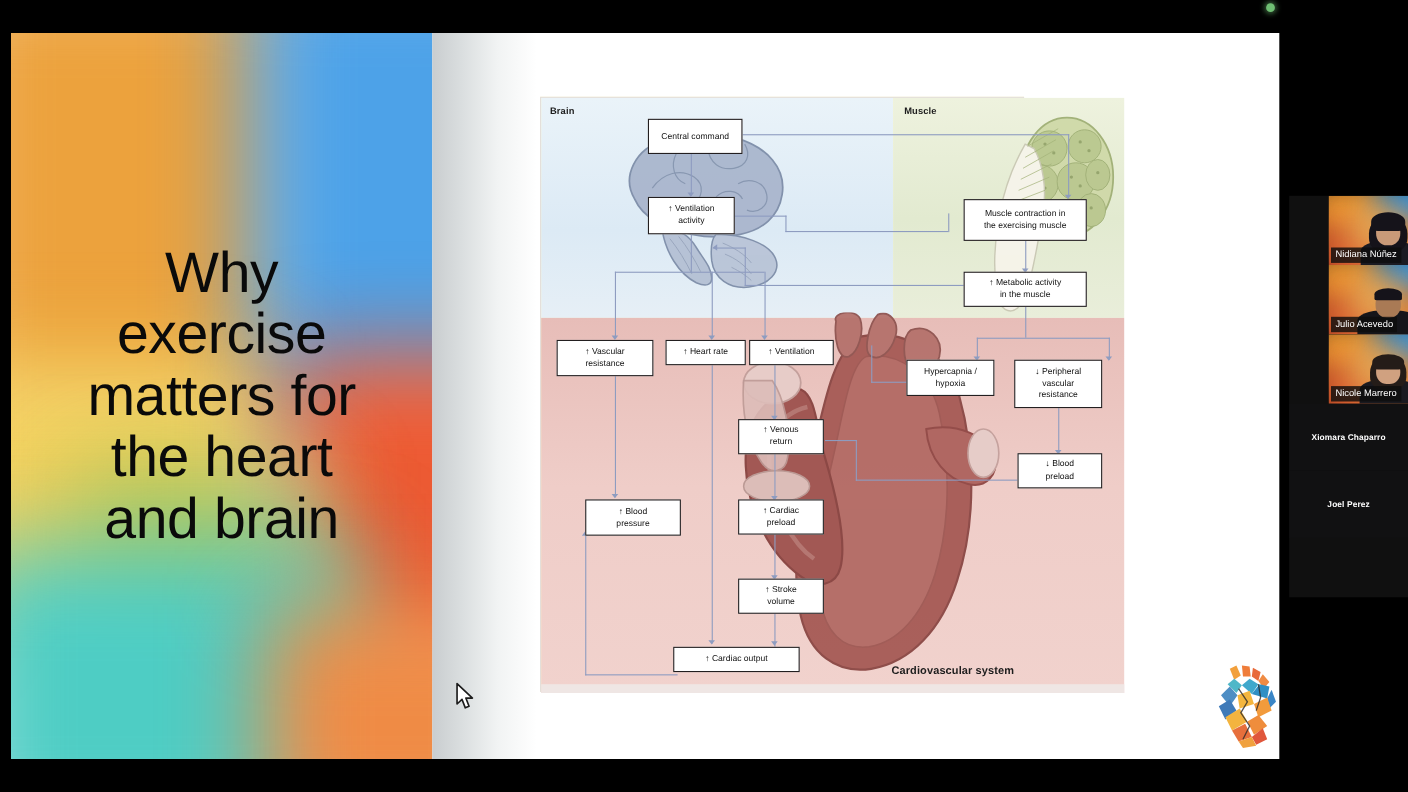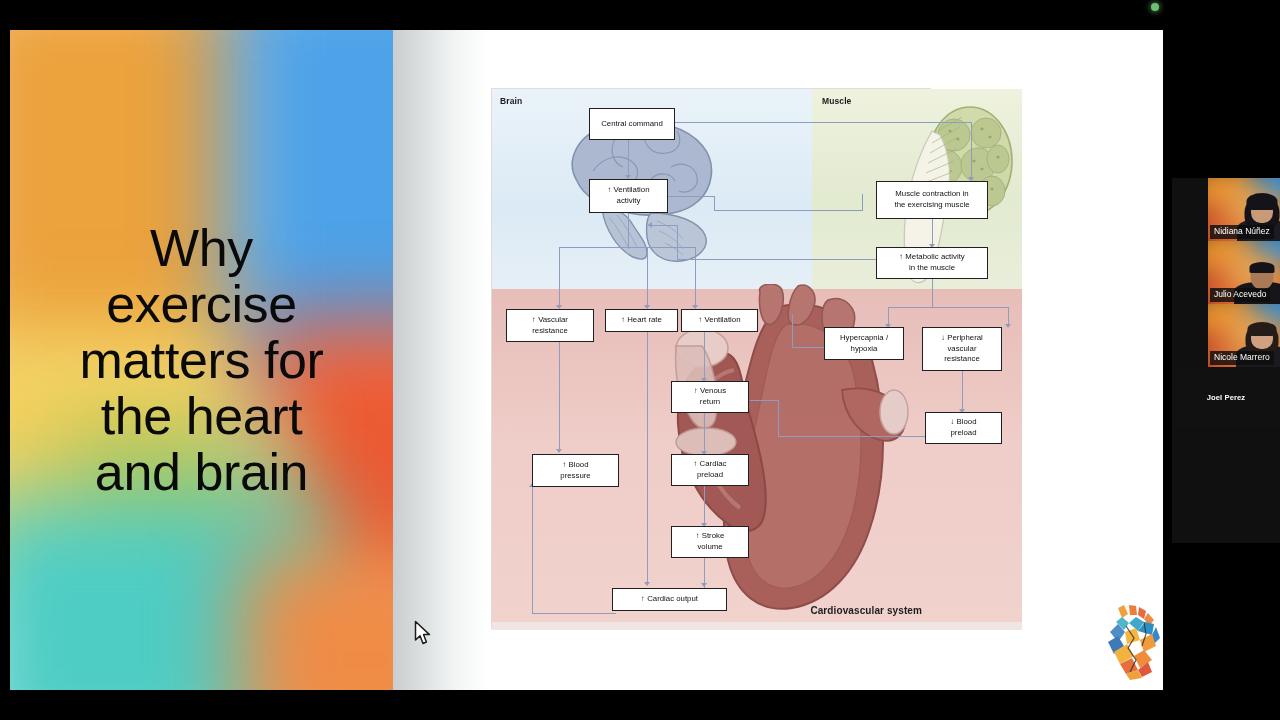--- a/index.html
+++ b/index.html
@@ -445,19 +445,22 @@
       </svg>
       <div class="person" style="width:108px;height:46px;">
         <div class="p-body" style="bottom:0;width:52px;height:22px;background:#1a1a20;"></div>
         <div class="p-hair" style="bottom:12px;width:33px;height:32px;background:#241c18;border-radius:48% 48% 38% 38%;"></div>
         <div class="p-head" style="bottom:18px;width:22px;height:23px;background:#d0a180;"></div>
         <div class="p-hair" style="bottom:31px;width:29px;height:14px;background:#241c18;border-radius:50% 50% 18% 18%;"></div>
       </div>
       <div class="name-tag">Nicole Marrero</div>
     </div>
 
+    <div class="tile-off">
+      <div class="off-name">Xiomara Chaparro</div>
+    </div>
 
     <div class="tile-off">
       <div class="off-name">Joel Perez</div>
     </div>
   </div>
 
 </div>
 
 </body></html>

